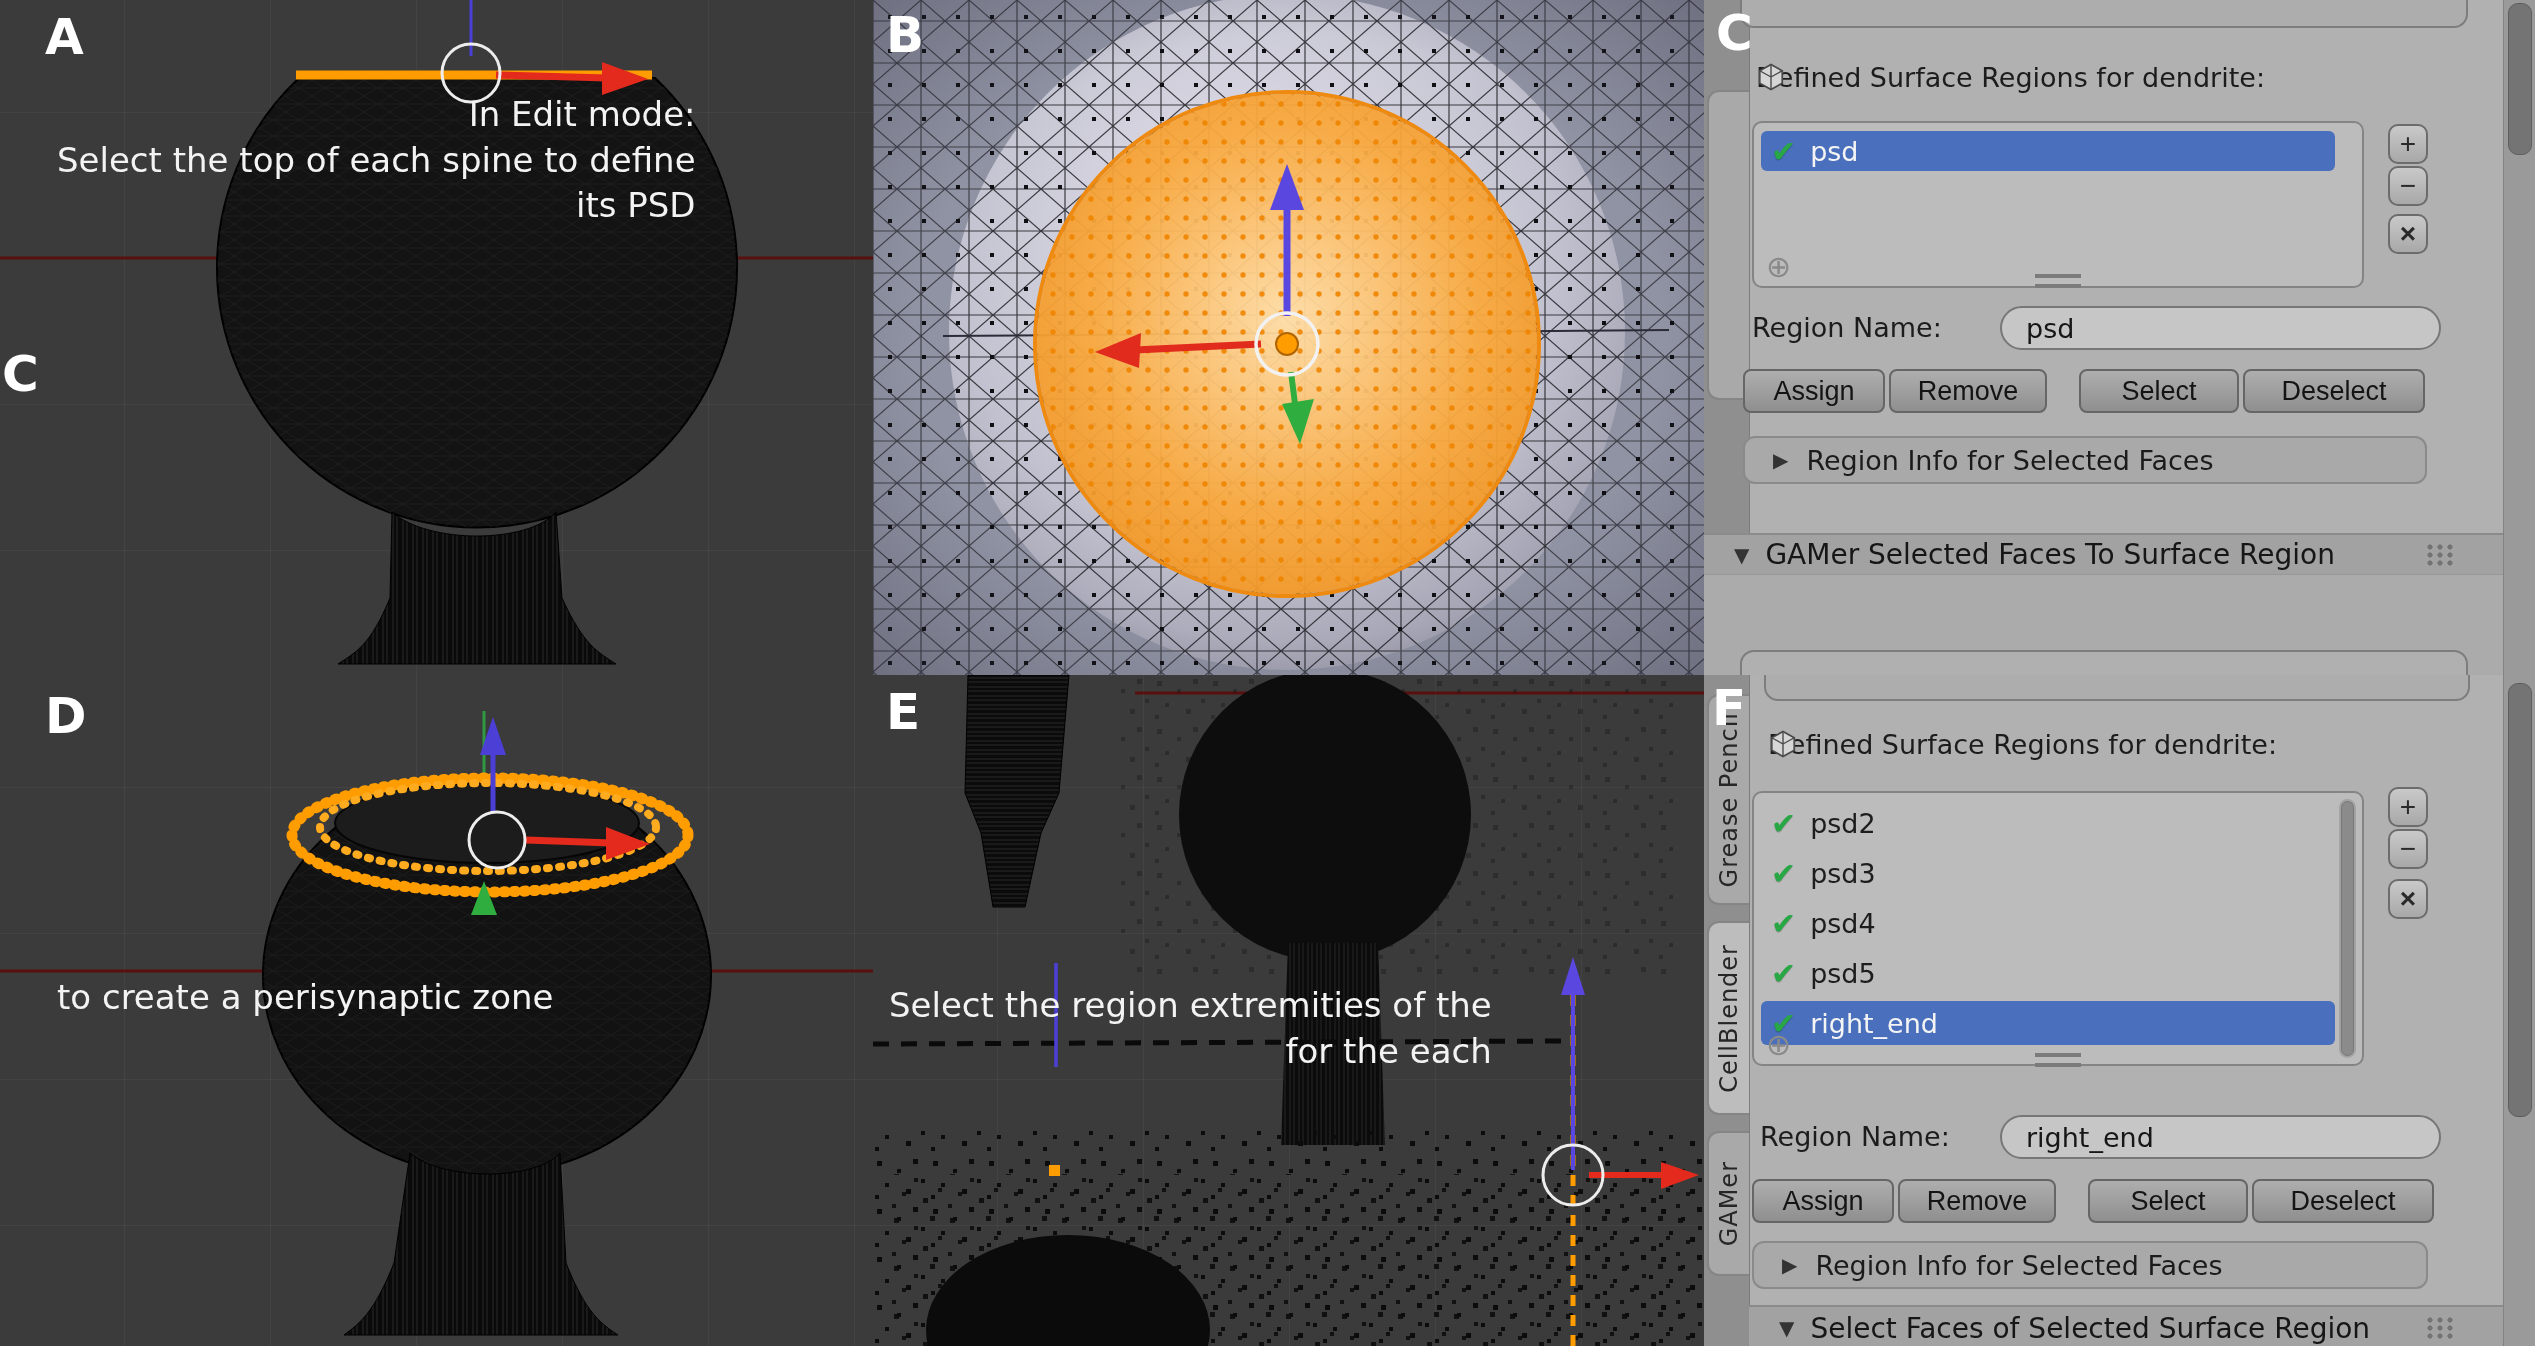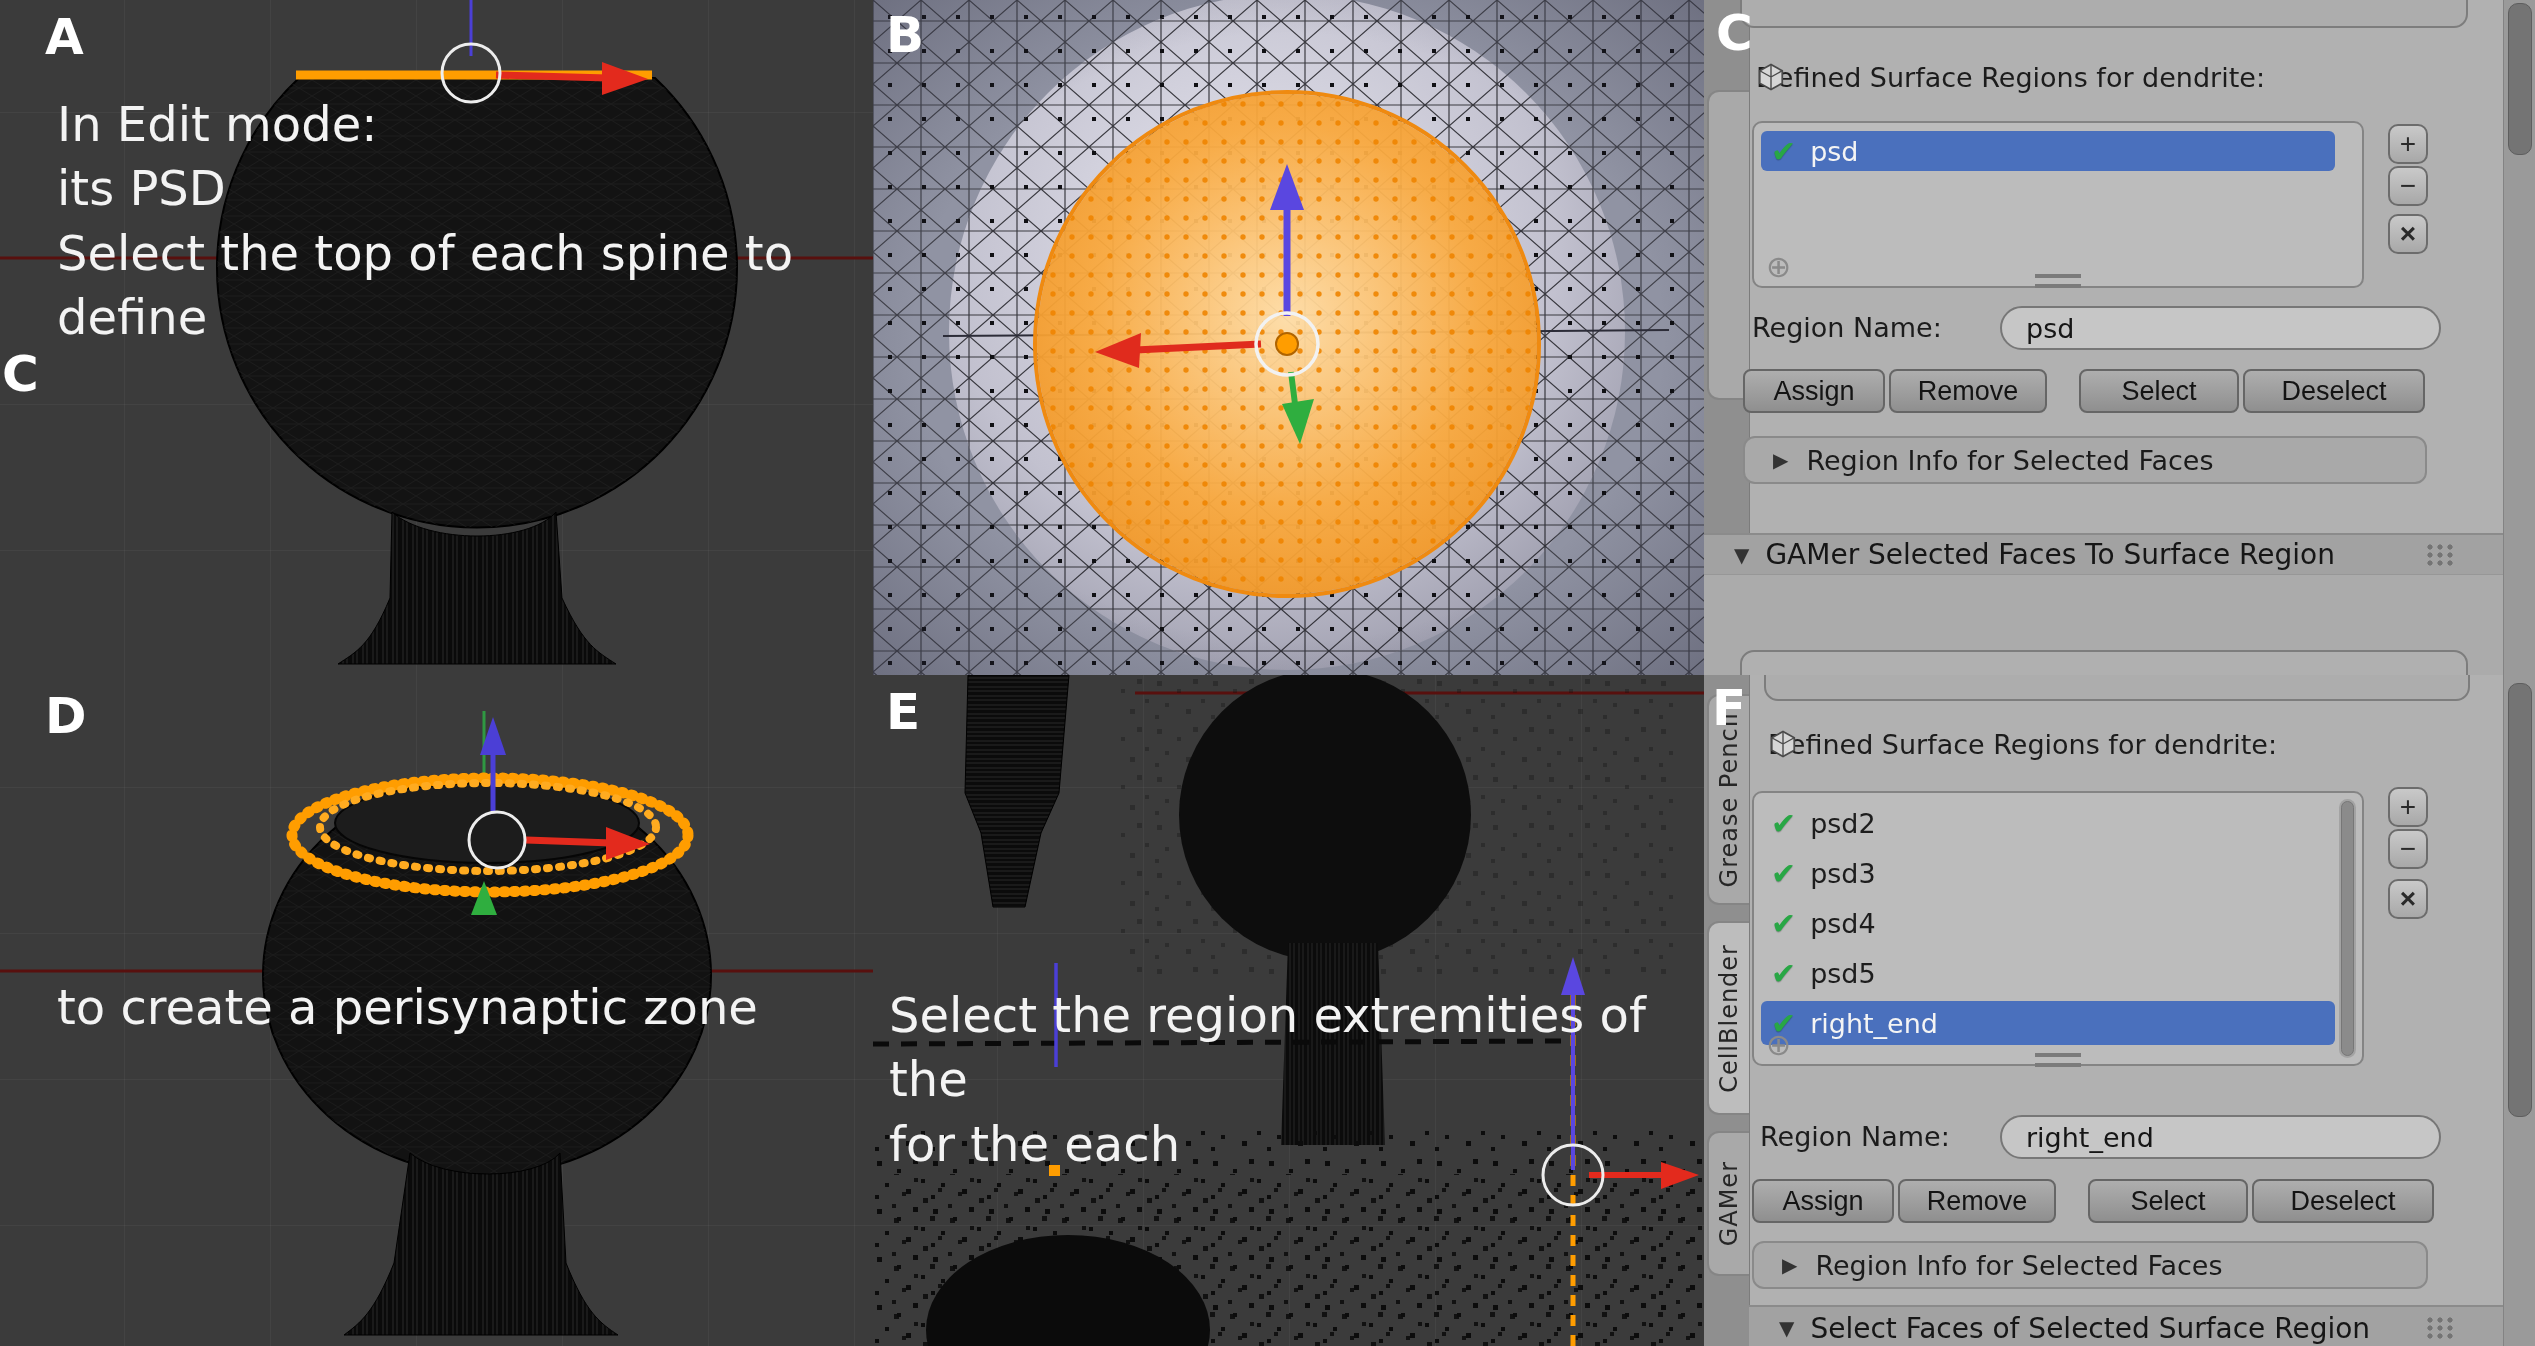--- a/index.html
+++ b/index.html
@@ -8,21 +8,21 @@
   .panel { position:absolute; overflow:hidden; }
   .viewport {
     background-color:#3b3b3b;
     background-image: linear-gradient(rgba(255,255,255,0.04) 1px, transparent 1px),
                       linear-gradient(90deg, rgba(255,255,255,0.04) 1px, transparent 1px);
     background-size:146px 146px;
     background-position:-22px -34px;
   }
   .panel svg { position:absolute; left:0; top:0; }
   .panel-letter { position:absolute; color:#ffffff; font-weight:700; font-size:50px; z-index:6; }
-  .caption { position:absolute; color:#f3f3f3; font-size:48px; line-height:1.34; z-index:5; }
+  .caption { position:absolute; color:#f3f3f3; font-size:34px; line-height:1.34; z-index:5;text-align:right; }
 
   
   .bl { background:#b1b1b1; color:#1c1c1c; }
   .partial-box { position:absolute; background:#adadad; border:2px solid #7d7d7d; border-radius:14px; box-sizing:border-box; }
   .tabstrip { position:absolute; left:0; top:0; width:45px; height:100%; background:#8f8f8f; border-right:1px solid #7c7c7c; }
   .vtab { position:absolute; left:3px; width:42px; background:#a9a9a9; border:2px solid #858585; border-right:none;
           border-radius:12px 0 0 12px; box-sizing:border-box; display:flex; align-items:center; justify-content:center; }
   .vtab.active { background:#bdbdbd; }
   .vtab span { writing-mode:vertical-rl; transform:rotate(180deg); font-size:24px; color:#262626; letter-spacing:1px; }
   .bl-title { position:absolute; display:flex; align-items:center; gap:14px; font-size:27px; color:#1c1c1c; }
@@ -79,22 +79,22 @@
         <line x1="471" y1="0" x2="471" y2="56" stroke="#4b3fd6" stroke-width="3"></line>
         <line x1="496" y1="75" x2="608" y2="78" stroke="#e32a1d" stroke-width="7"></line>
         <path fill="#e32a1d" d="M648 79 L602 62 L602 95 Z"></path>
         <circle cx="471" cy="73" r="29" fill="none" stroke="#ededed" stroke-width="3"></circle>
       </g>
     </svg>
     <div class="panel-letter" style="left:45px;top:8px">A</div>
     <div class="panel-letter" style="left:2px;top:345px">C</div>
     <div class="caption" style="left:57px;top:92px">
       <div>In Edit mode:</div>
+      <div>Select the top of each spine to define</div>
       <div>its PSD</div>
-      <div>Select the top of each spine to define</div>
     </div>
   </section>
 
   <section class="panel" style="left:873px;top:0;width:831px;height:675px;background:#9093a3">
     <svg width="831" height="675" viewBox="0 0 831 675">
       <defs>
         <pattern id="pb-tri" width="48" height="42" patternUnits="userSpaceOnUse">
           <path d="M0 0 L24 21 L48 0 M0 42 L24 21 L48 42 M0 0 V42 M48 0 V42 M0 21 H48" stroke="#15151a" stroke-width="1.2" fill="none"></path>
         </pattern>
         <pattern id="pb-dots" width="34" height="34" patternUnits="userSpaceOnUse">

